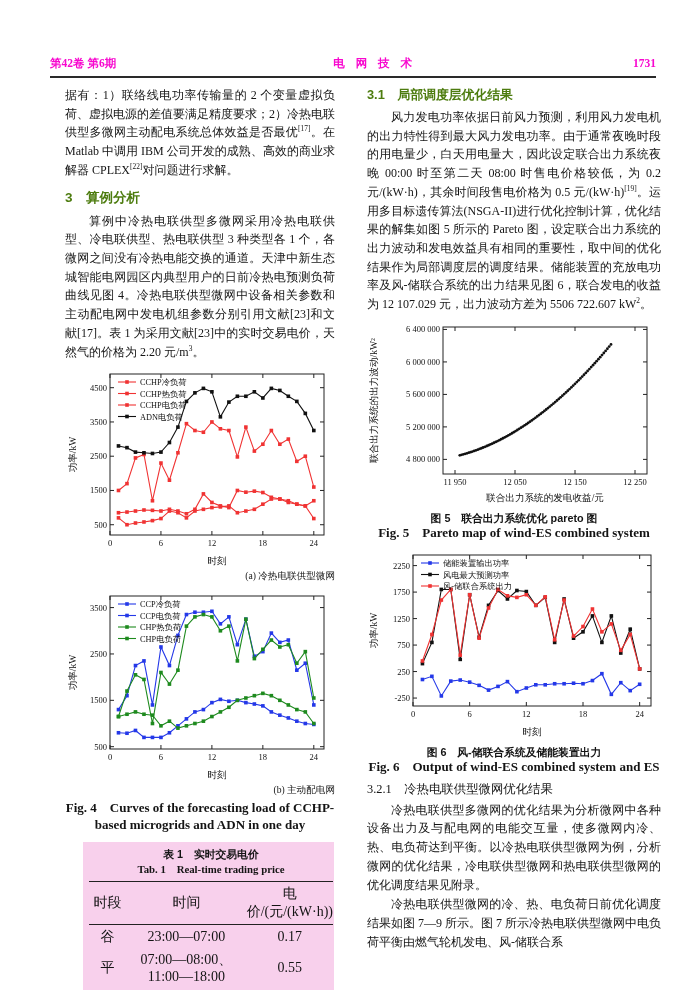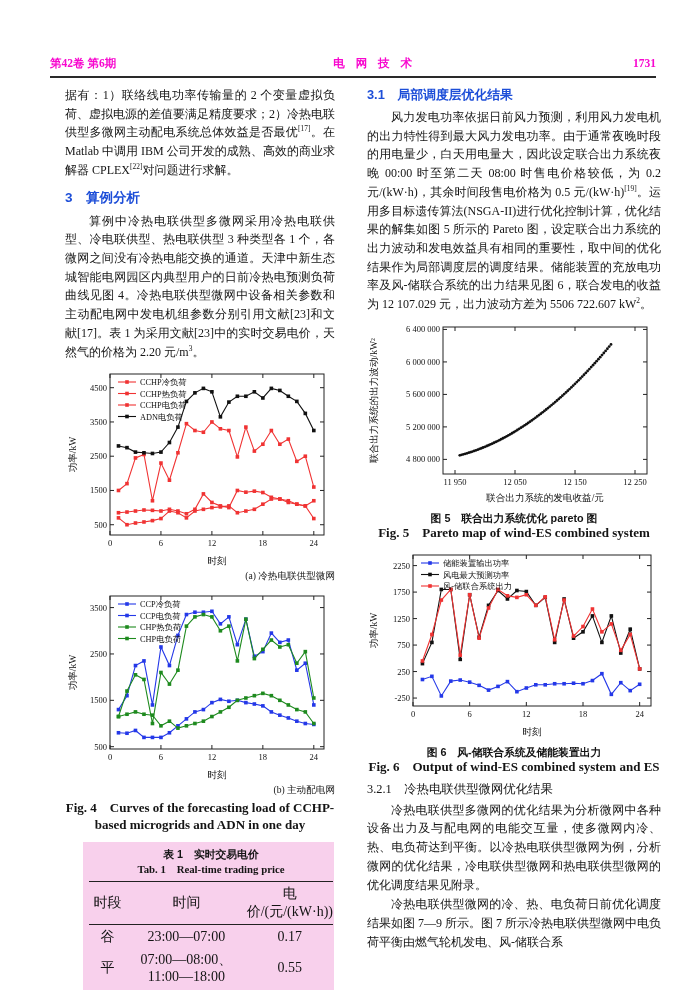--- a/index.html
+++ b/index.html
@@ -8,21 +8,21 @@
   .header{position:absolute;left:50px;right:44px;top:56px;display:flex;justify-content:space-between;align-items:baseline;
           color:#f807cf;font-weight:bold;font-size:11.5px;border-bottom:2px solid #2a2a2a;padding-bottom:5px;}
   .header .mid{letter-spacing:4px;}
   .columns{position:absolute;top:86px;left:65px;width:596px;display:flex;gap:32px;}
   .col{display:block;}
   .col.left{width:274px;}
   .col.right{width:296px;}
   p.body{font-size:12px;line-height:1.56;text-align:justify;margin:0 0 1px 0;}
   p.indent{text-indent:2em;}
   sup{font-size:0.62em;vertical-align:super;line-height:0;}
-  .h-mag{color:#1d4ed8;font-family:"Liberation Sans","DejaVu Sans",sans-serif;font-weight:bold;
+  .h-mag{color:#4d7c0f;font-family:"Liberation Sans","DejaVu Sans",sans-serif;font-weight:bold;
          font-size:13.5px;margin:9px 0 5px 0;}
   .h-mag.sub{font-size:12.8px;margin:1px 0 4px 0;}
   .h-sub{font-size:12.4px;margin:5px 0 3px 0;}
   .chartwrap{text-align:center;margin-top:6px;}
   svg text{font-family:"Liberation Serif","DejaVu Serif",serif;}
   .subcap{text-align:right;font-size:9.6px;margin:-1px 0 3px 0;}
   .figcap-cn{text-align:center;font-weight:bold;font-size:10.8px;font-family:"Liberation Sans","DejaVu Sans",sans-serif;margin-top:3px;line-height:1.3;}
   .figcap-en{text-align:center;font-weight:bold;font-size:13px;line-height:1.3;margin-bottom:2px;}
   .tableblock{background:#f8d0ec;margin:8px 0 0 18px;width:244px;padding:6px 1px 7px 6px;}
   .tab-title-cn{text-align:center;font-weight:bold;font-size:10.8px;font-family:"Liberation Sans","DejaVu Sans",sans-serif;}

